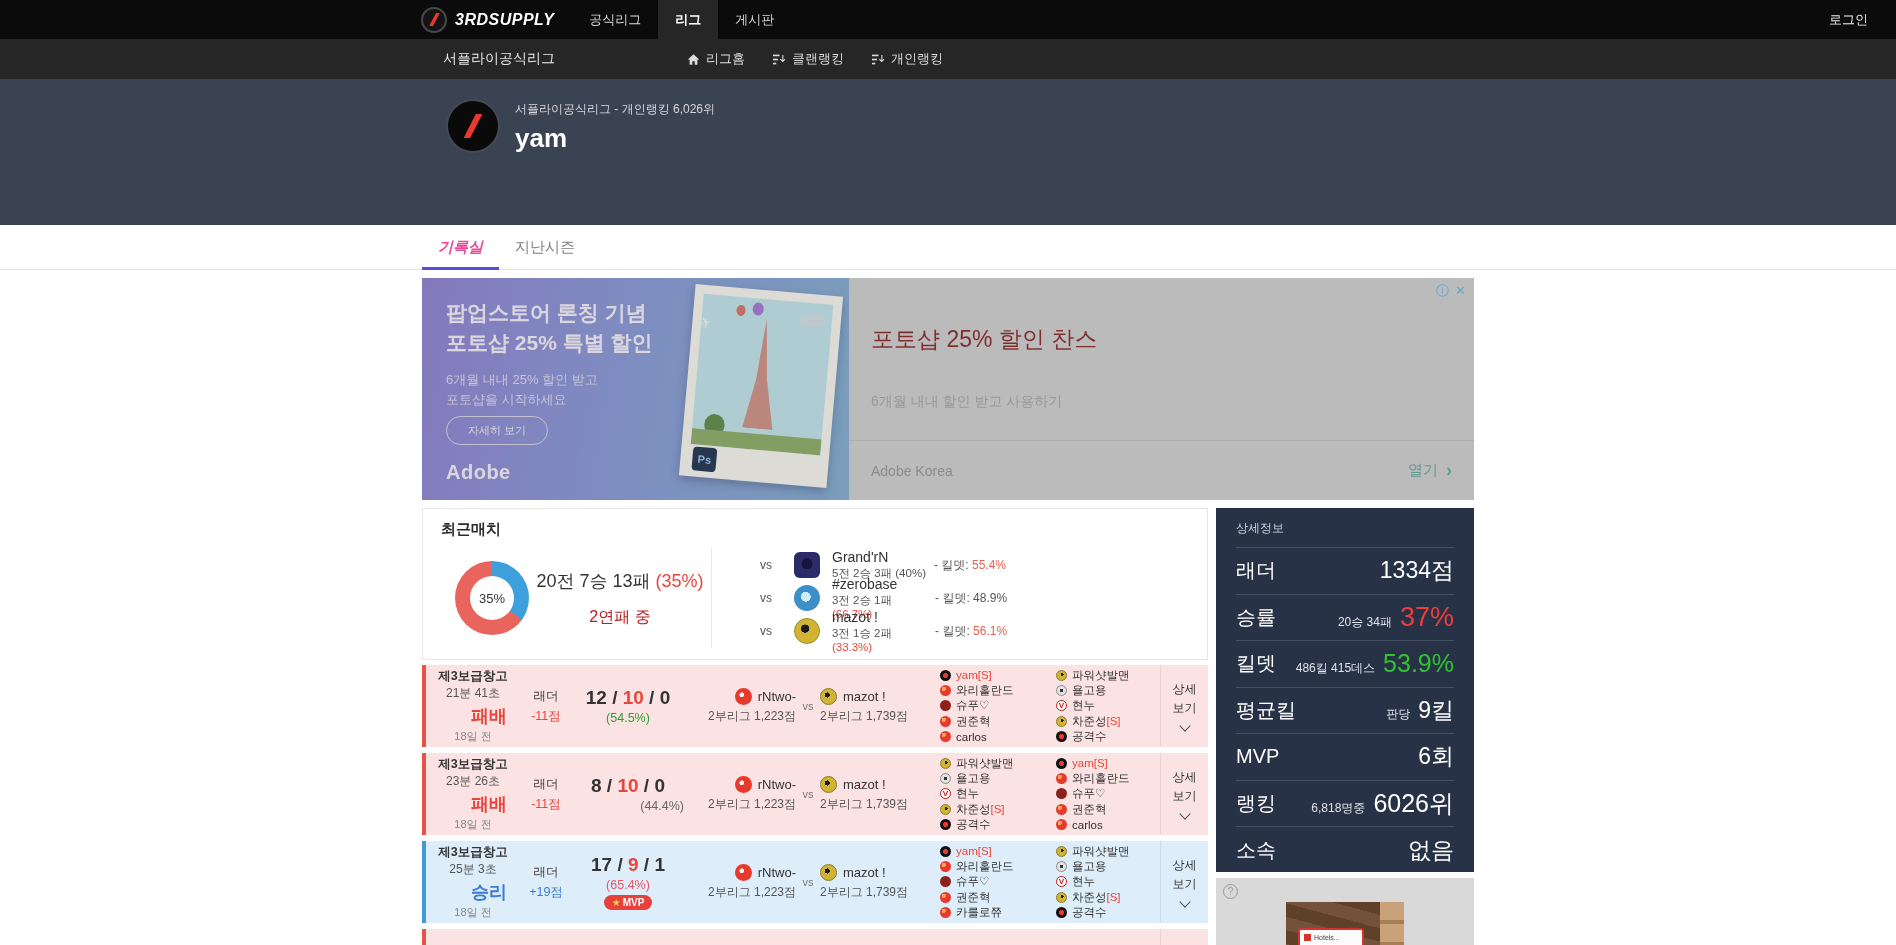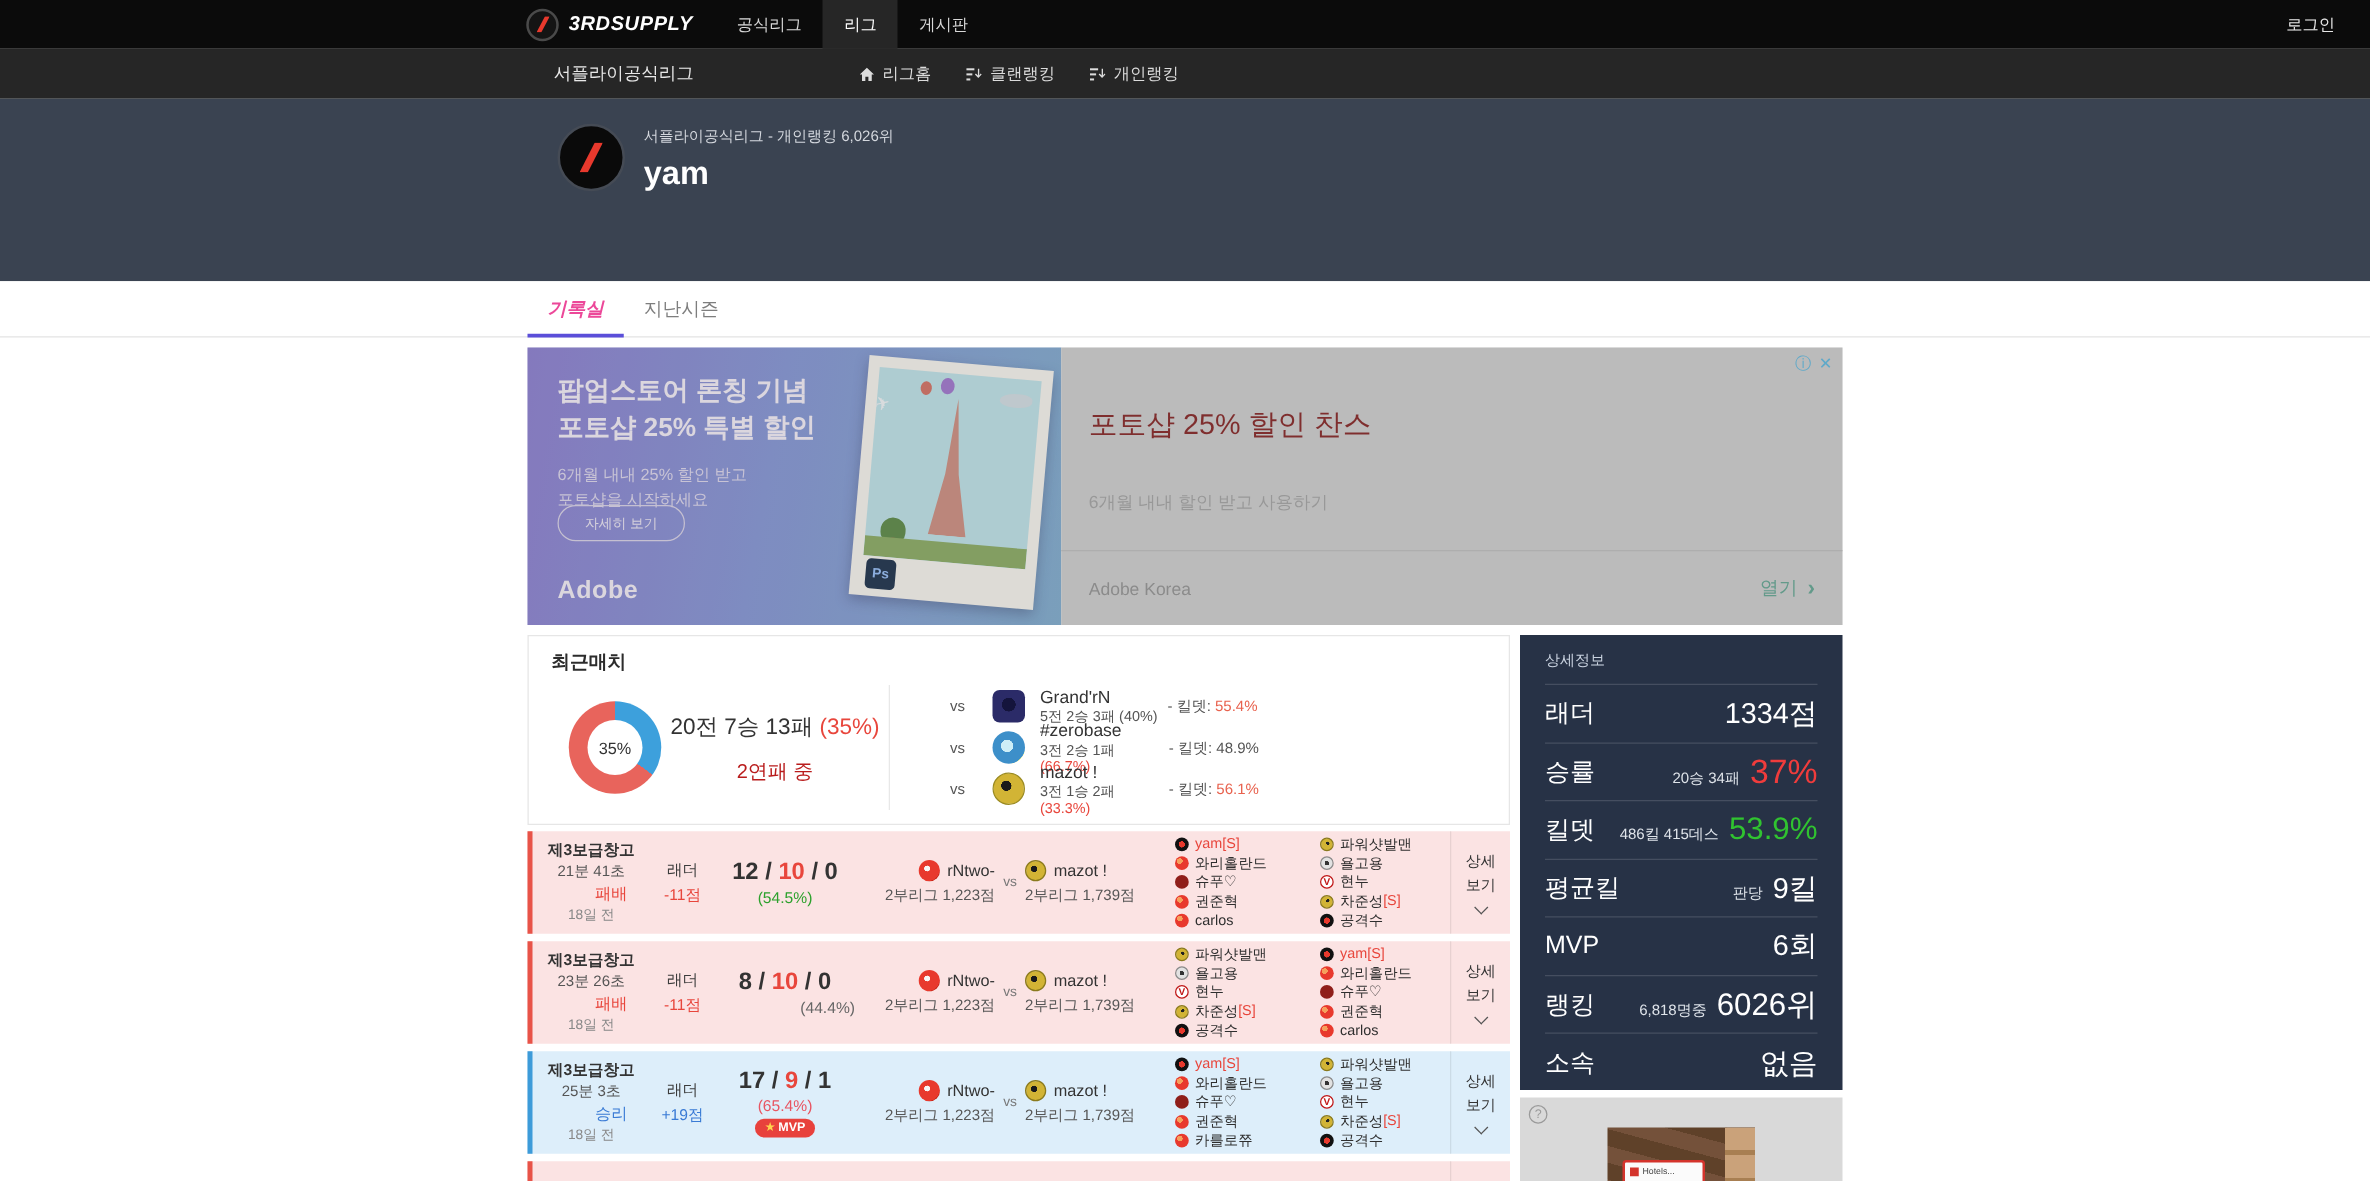--- a/index.html
+++ b/index.html
@@ -9,21 +9,21 @@
   
   .topnav { height:39px; background:#0b0b0b; position:relative; }
   .topnav-inner { height:100%; display:flex; align-items:stretch; padding-left:421px; }
   .brand { display:flex; align-items:center; gap:8px; margin-right:18px; cursor:pointer; }
   .logo-circle { width:26px; height:26px; border-radius:50%; background:#141414; border:2px solid #4a4a4a;
     display:flex; align-items:center; justify-content:center; }
   .logo-bolt { width:7px; height:13px; background:#e8392d; transform:skewX(-16deg);
     clip-path:polygon(45% 0,100% 0,55% 100%,0 100%); }
   .brand-name { color:#fff; font-size:16px; font-weight:bold; font-style:italic; letter-spacing:.5px; }
   .tn-item { color:#d8d8d8; font-size:13px; padding:0 17px; display:flex; align-items:center; cursor:pointer; }
-  .tn-item.active { background:#262626; color:#fff; }
+  .tn-item.active { background:#262626; color:#fff;font-weight:bold; }
   .login { position:absolute; right:28px; top:0; height:39px; display:flex; align-items:center;
     color:#e8e8e8; font-size:13px; cursor:pointer; }
 
   
   .subnav { height:40px; background:#262626; }
   .subnav-inner { height:100%; display:flex; align-items:center; padding-left:443px; }
   .league-name { color:#e8e8e8; font-size:14px; margin-right:118px; }
   .sn-item { display:flex; align-items:center; gap:6px; color:#dcdcdc; font-size:13px;
     padding:0 14px; cursor:pointer; height:100%; }
   .sn-item svg { display:block; }
@@ -54,21 +54,21 @@
   
   .page { width:1052px; margin:8px auto 0; }
 
   
   .ad { height:222px; display:flex; position:relative; margin-bottom:8px; }
   .ad::after { content:''; position:absolute; inset:0; background:rgba(130,130,130,.18); pointer-events:none; }
   .ad-left { width:427px; position:relative; overflow:hidden;
     background:linear-gradient(100deg,#8678cb 0%,#7e8fd0 45%,#79a6c9 100%); }
   .ad-head { position:absolute; top:20px; left:24px; color:#efeaf3; font-size:21px; font-weight:bold; line-height:1.45; }
   .ad-body { position:absolute; top:92px; left:24px; color:#d8d2e8; font-size:13px; line-height:1.55; }
-  .ad-cta { position:absolute; top:126px; left:24px; border:1px solid #d5cfe3; border-radius:15px;
+  .ad-cta { position:absolute; top:138px; left:24px; border:1px solid #d5cfe3; border-radius:15px;
     color:#e8e3f0; font-size:11px; padding:6px 21px; cursor:pointer; }
   .ad-brand { position:absolute; bottom:16px; left:24px; color:#efeaf2; font-size:20px; font-weight:bold; letter-spacing:.5px; }
   .polaroid { position:absolute; right:14px; top:12px; width:148px; height:192px; background:#f2efe9;
     transform:rotate(5deg); padding:9px 9px 32px; box-shadow:0 4px 10px rgba(40,40,80,.35); }
   .photo { width:100%; height:100%; background:#b9dde3; position:relative; overflow:hidden; }
   .tower { position:absolute; left:50%; bottom:14%; width:54px; height:110px; transform:translateX(-50%);
     background:#c9887a; clip-path:polygon(50% 0,60% 55%,78% 100%,22% 100%,40% 55%); }
   .ground { position:absolute; left:0; right:0; bottom:0; height:16px; background:#84a55c; }
   .palm { position:absolute; left:12px; bottom:12px; width:20px; height:20px; background:#55833f; border-radius:50% 50% 40% 40%; }
   .palm::after { content:''; position:absolute; left:9px; top:16px; width:3px; height:14px; background:#8a6a43; }
@@ -119,21 +119,21 @@
   .opp-info .opp-record { font-size:11.5px; color:#555; margin-top:1px; }
   .kd-block { margin-left:auto; width:255px; font-size:12px; color:#555; }
 
   
   .match-row { display:flex; align-items:center; border-left:4px solid; height:82px; margin-bottom:6px; }
   .match-row.loss { background:#fbe3e3; border-color:#e85348; }
   .match-row.win  { background:#ddeefa; border-color:#3d9bd9; }
   .m-map { width:94px; text-align:center; line-height:1.45; }
   .map-name { font-size:12.5px; font-weight:bold; color:#333; }
   .m-dur { font-size:12px; color:#555; }
-  .m-result { font-size:13px; font-weight:normal;padding-left:32px; }
+  .m-result { font-size:18px; font-weight:bold;padding-left:32px; }
   .loss .m-result { color:#e8463c; }
   .win  .m-result { color:#3a7bd5; }
   .m-ago { font-size:11px; color:#888; }
   .m-ladder { width:52px; text-align:center; line-height:1.6; }
   .ladder-lbl { font-size:12.5px; color:#3c3c3c; }
   .ladder-delta { font-size:12.5px; }
   .m-kda { width:112px; text-align:center; }
   .kda-line { font-size:19px; font-weight:bold; color:#333; }
   .kda-line .d { color:#e8463c; }
   .kda-rate { font-size:12.5px; margin-top:2px; }

